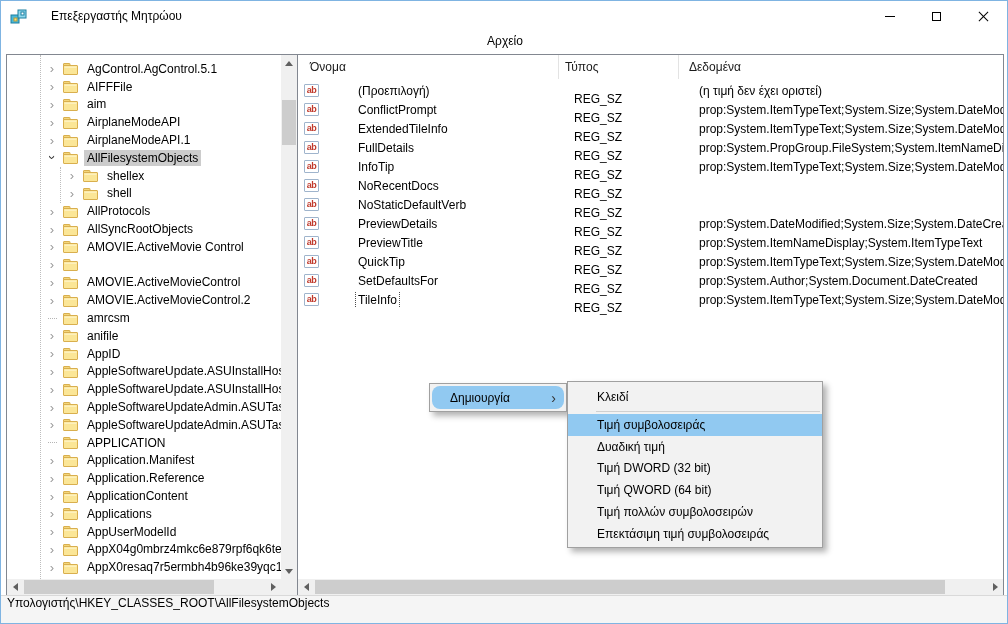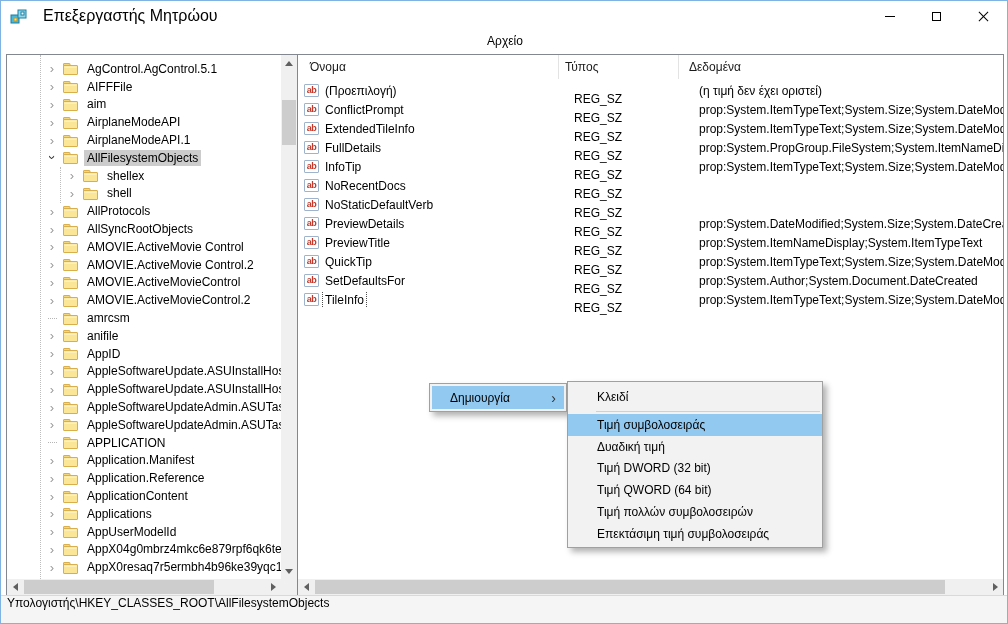--- a/index.html
+++ b/index.html
@@ -6,21 +6,21 @@
   html,body { width:1008px; height:624px; }
   body { font-family:"Liberation Sans","DejaVu Sans",sans-serif; font-size:12px; color:#000; }
 
   .window { position:relative; width:1008px; height:624px; background:#fff;
             border:1px solid #7fb4e2; overflow:hidden; }
 
   
   .titlebar { position:absolute; left:0; top:0; right:0; height:30px; background:#fff;
               display:flex; align-items:center; }
   .app-icon { margin-left:9px; width:17px; height:17px; flex:none; }
-  .title-text { margin-left:16px; font-size:16px; }
+  .title-text { margin-left:24px; font-size:12px; }
   .win-controls { position:absolute; right:0; top:0; height:30px; display:flex; }
   .win-btn { width:47px; height:30px; display:flex; align-items:center; justify-content:center; }
   .min-glyph  { width:10px; height:1px; background:#000; }
   .max-glyph  { width:9px;  height:9px; border:1px solid #000; }
   .close-glyph { position:relative; width:11px; height:11px; }
   .close-glyph::before,.close-glyph::after { content:""; position:absolute; left:-1px; top:5px;
               width:13px; height:1px; background:#000; }
   .close-glyph::before{ transform:rotate(45deg); } .close-glyph::after{ transform:rotate(-45deg); }
 
   
@@ -76,32 +76,32 @@
   .list-row { height:19px; display:flex; align-items:center; white-space:nowrap; }
   .cell { overflow:hidden; flex:none; display:flex; align-items:center; }
   .cell.c-name { width:271px; padding-left:6px; }
   .cell.c-type { width:120px; padding-left:5px;margin-top:16px; }
   .cell.c-data { flex:1; padding-left:10px; }
   .ab-icon { width:15px; height:13px; margin-right:4px; flex:none; position:relative;
              background:#fff; border:1px solid #9fb4cc; border-radius:1px;
              display:flex; align-items:center; justify-content:center; }
   .ab-icon::before { content:"ab"; font-weight:bold; font-size:9px; line-height:1; color:#c0392b;
                      letter-spacing:-0.5px; }
-  .row-label { padding:1px 2px; }
+  .row-label { padding:1px 2px;margin-left:33px; }
   .row-label.focused { outline:1px dotted #4d4d4d; }
 
   
   .statusbar { position:absolute; left:0; right:0; bottom:0; height:28px; background:#f5f5f5;
                border-top:1px solid #d9d9d9; display:flex; align-items:flex-start; padding-left:6px; }
 
   
   .menu { position:absolute; background:#f2f2f2; border:1px solid #a0a0a0;
           box-shadow:4px 4px 6px rgba(0,0,0,0.30); padding:2px; z-index:10; }
   .ctx-menu { left:428px; top:382px; width:138px; }
-  .ctx-item { height:23px; display:flex; align-items:center; padding:0 8px 0 18px; }
+  .ctx-item { height:23px; display:flex; align-items:center; padding:0 8px 0 18px;border-radius:8px; }
   .ctx-item.highlighted { background:#91c9f1; }
   .ctx-item .ctx-label { flex:1; }
   .ctx-item::after { content:"›"; font-size:14px; color:#333; }
   .sub-menu { left:566px; top:380px; width:256px; padding:2px 0 2px 0; }
   .sub-item { height:21.8px; display:flex; align-items:center; padding-left:29px; }
   .sub-item.first { height:25px; }
   .sub-item.highlighted { background:#91c9f1; }
   .sub-sep { border-top:1px solid #d0d0d0; margin:2px 2px 2px 28px; }
 </style>
 </head>
@@ -241,21 +241,20 @@
     </svg>
     <span class="tree-label">AMOVIE.ActiveMovie Control</span>
   </div>
         <div class="tree-row">
     <span class="tglyph collapsed"></span>
     <svg class="tree-folder" width="15" height="13" viewBox="0 0 15 13">
       <rect x="0.5" y="1.5" width="6.5" height="4" rx="0.5" fill="#f3d67a" stroke="#d9af4e"></rect>
       <rect x="0.5" y="3.5" width="14" height="9" rx="0.5" fill="#fbe697" stroke="#d9af4e"></rect>
       <rect x="1.5" y="4.5" width="12" height="1.5" fill="#fdf0bd"></rect>
     </svg>
-    <span class="tree-label">AMOVIE.ActiveMovie Control.2</span>
   </div>
         <div class="tree-row">
     <span class="tglyph collapsed"></span>
     <svg class="tree-folder" width="15" height="13" viewBox="0 0 15 13">
       <rect x="0.5" y="1.5" width="6.5" height="4" rx="0.5" fill="#f3d67a" stroke="#d9af4e"></rect>
       <rect x="0.5" y="3.5" width="14" height="9" rx="0.5" fill="#fbe697" stroke="#d9af4e"></rect>
       <rect x="1.5" y="4.5" width="12" height="1.5" fill="#fdf0bd"></rect>
     </svg>
     <span class="tree-label">AMOVIE.ActiveMovieControl</span>
   </div>

